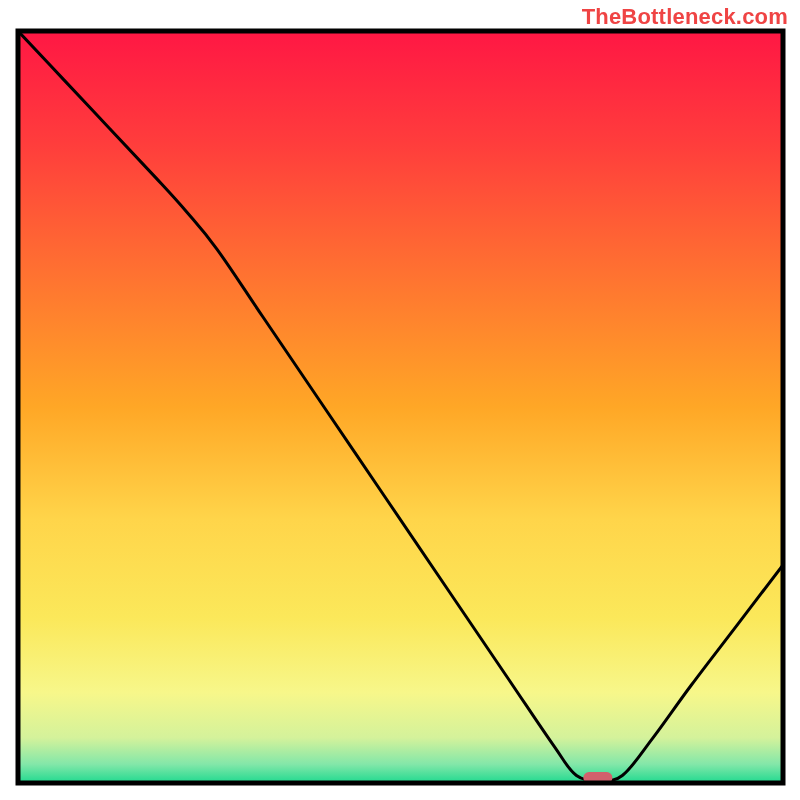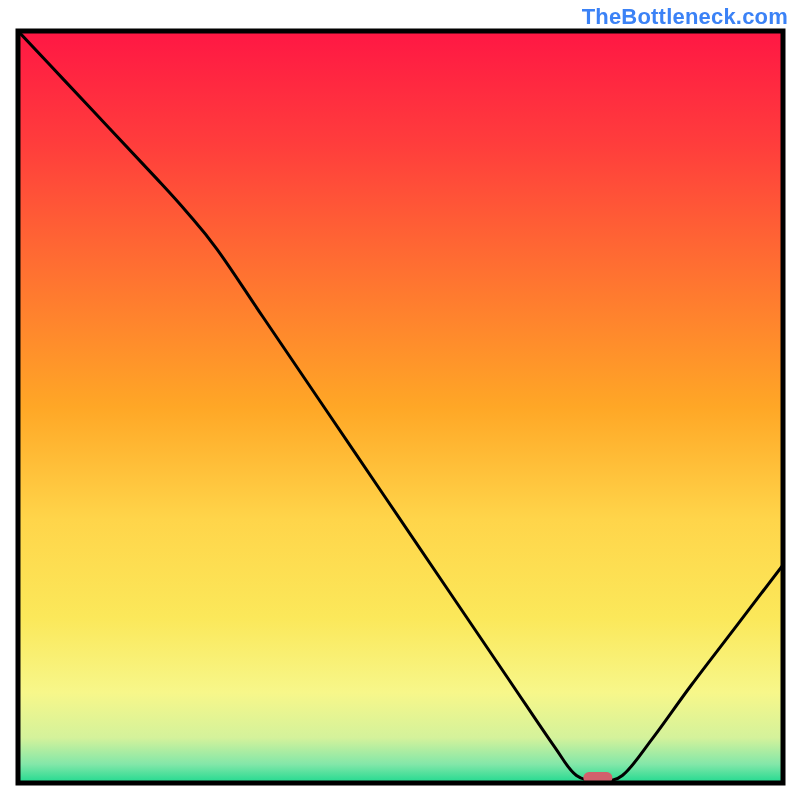--- a/index.html
+++ b/index.html
@@ -14,21 +14,21 @@
     position: relative;
     width: 800px;
     height: 800px;
   }
   .watermark {
     position: absolute;
     top: 4px;
     right: 12px;
     font-size: 22px;
     font-weight: 600;
-    color: #3b82f6;
+    color: #ef4444;
     letter-spacing: 0.2px;
   }
   svg {
     position: absolute;
     left: 0;
     top: 0;
   }
 </style>
 </head>
 <body>

